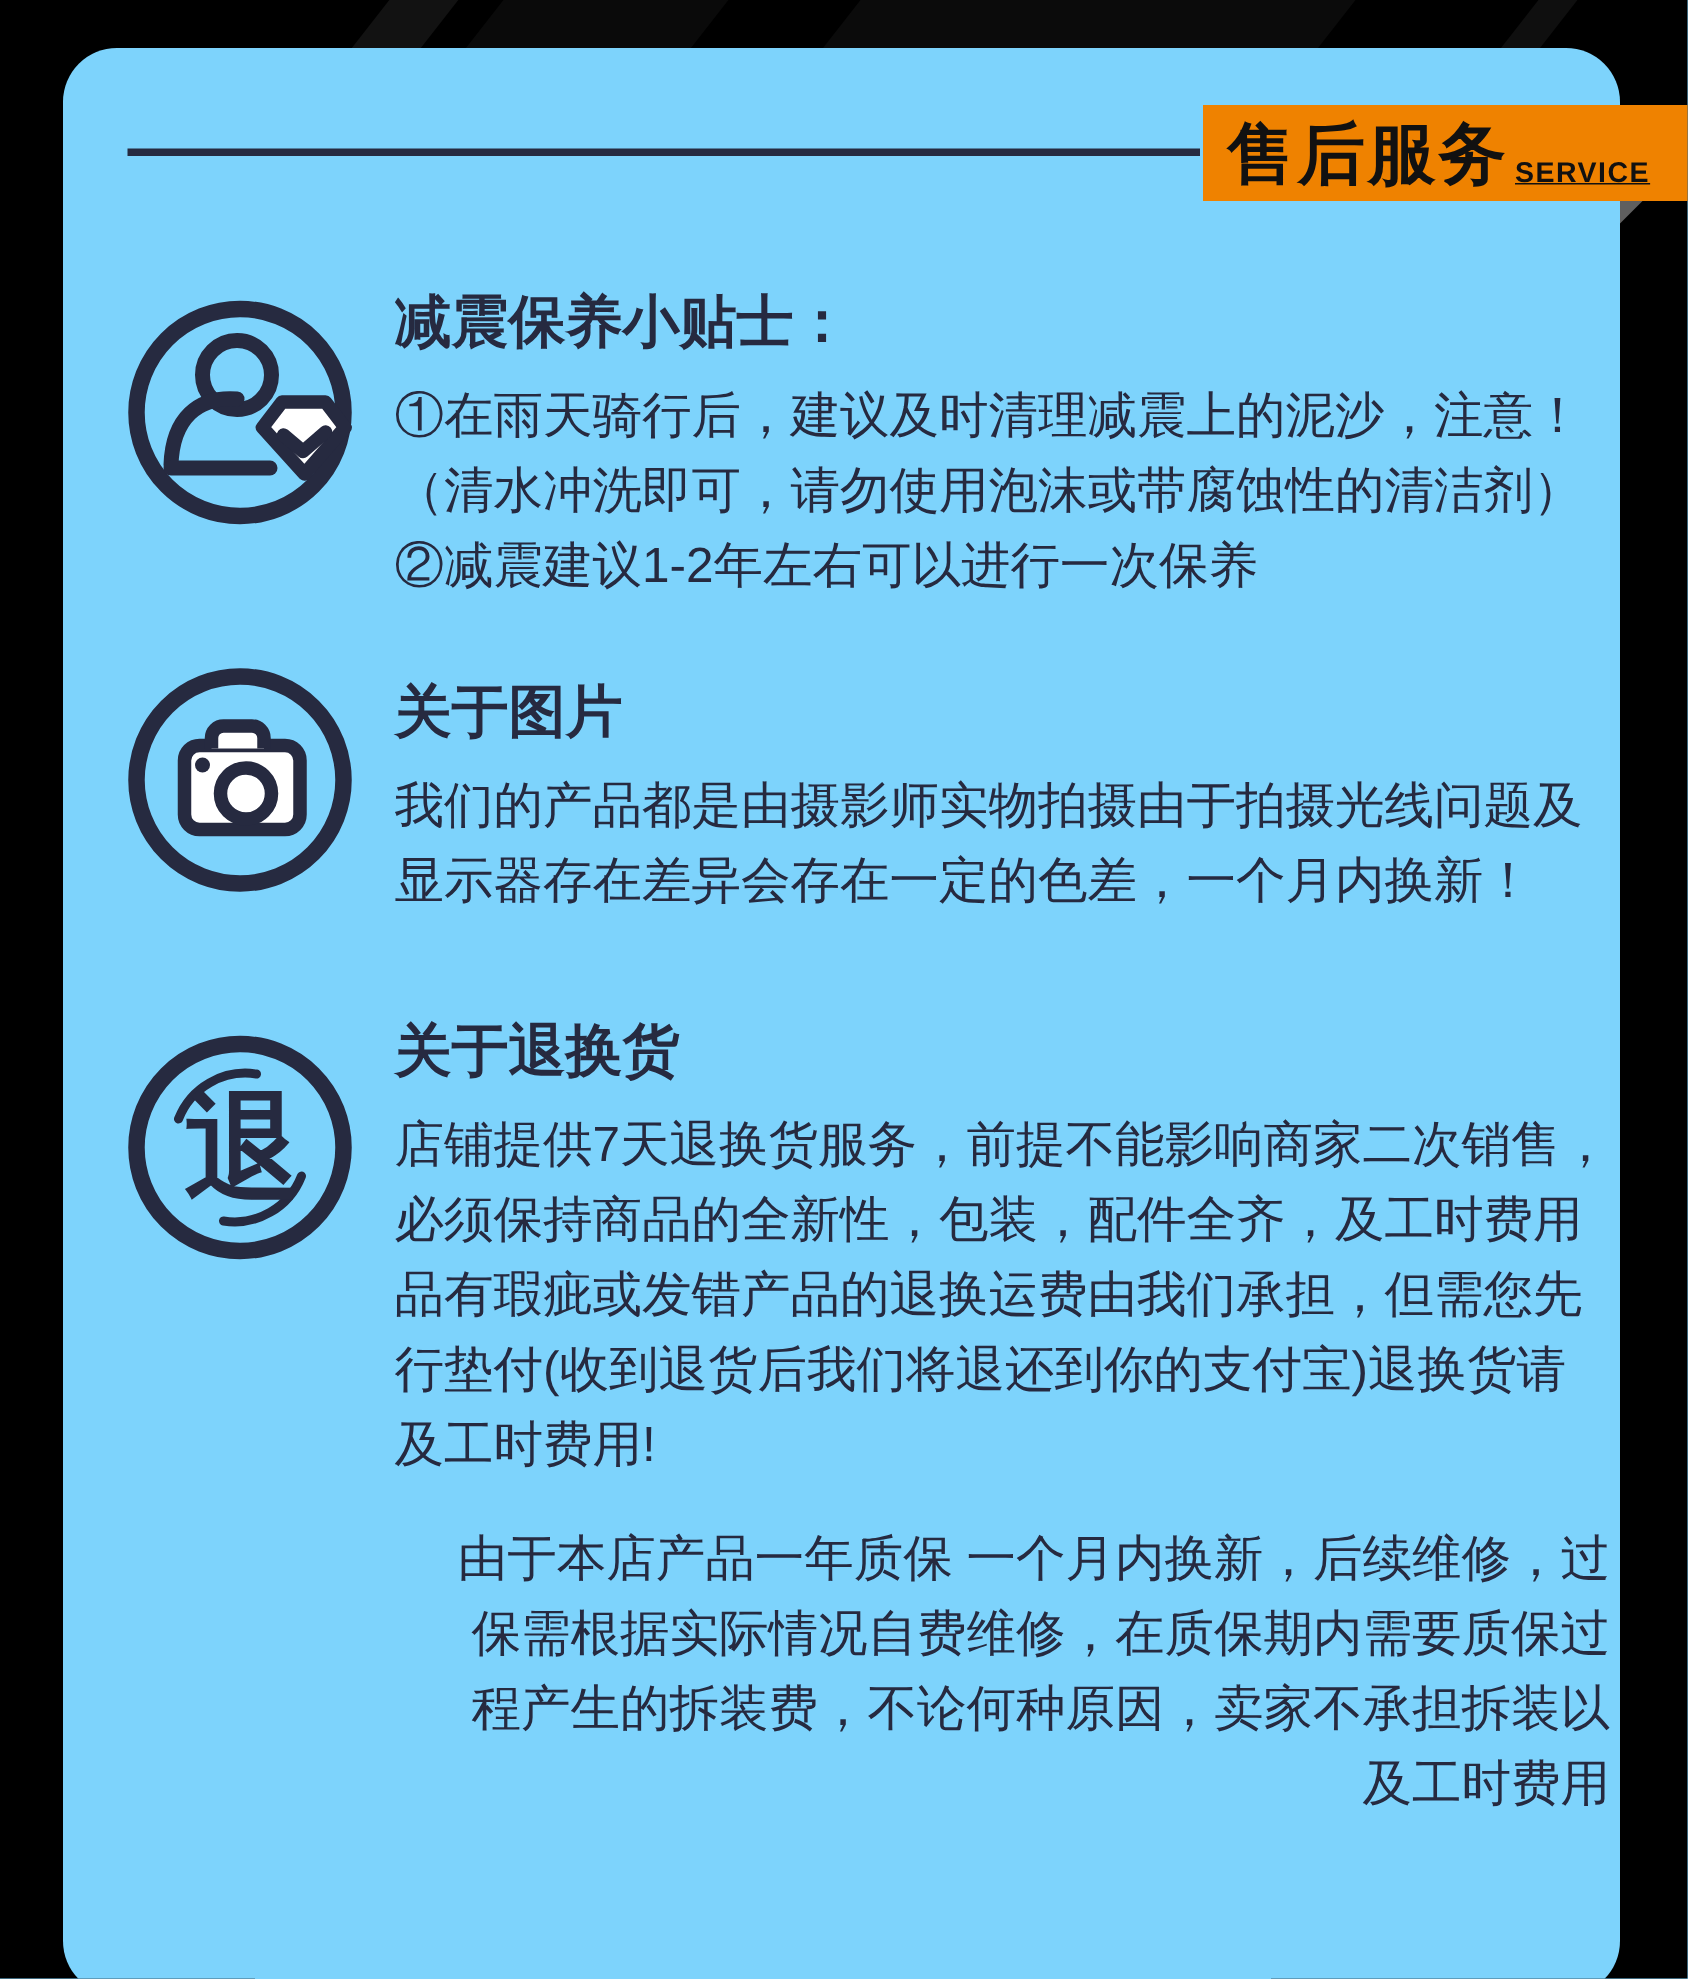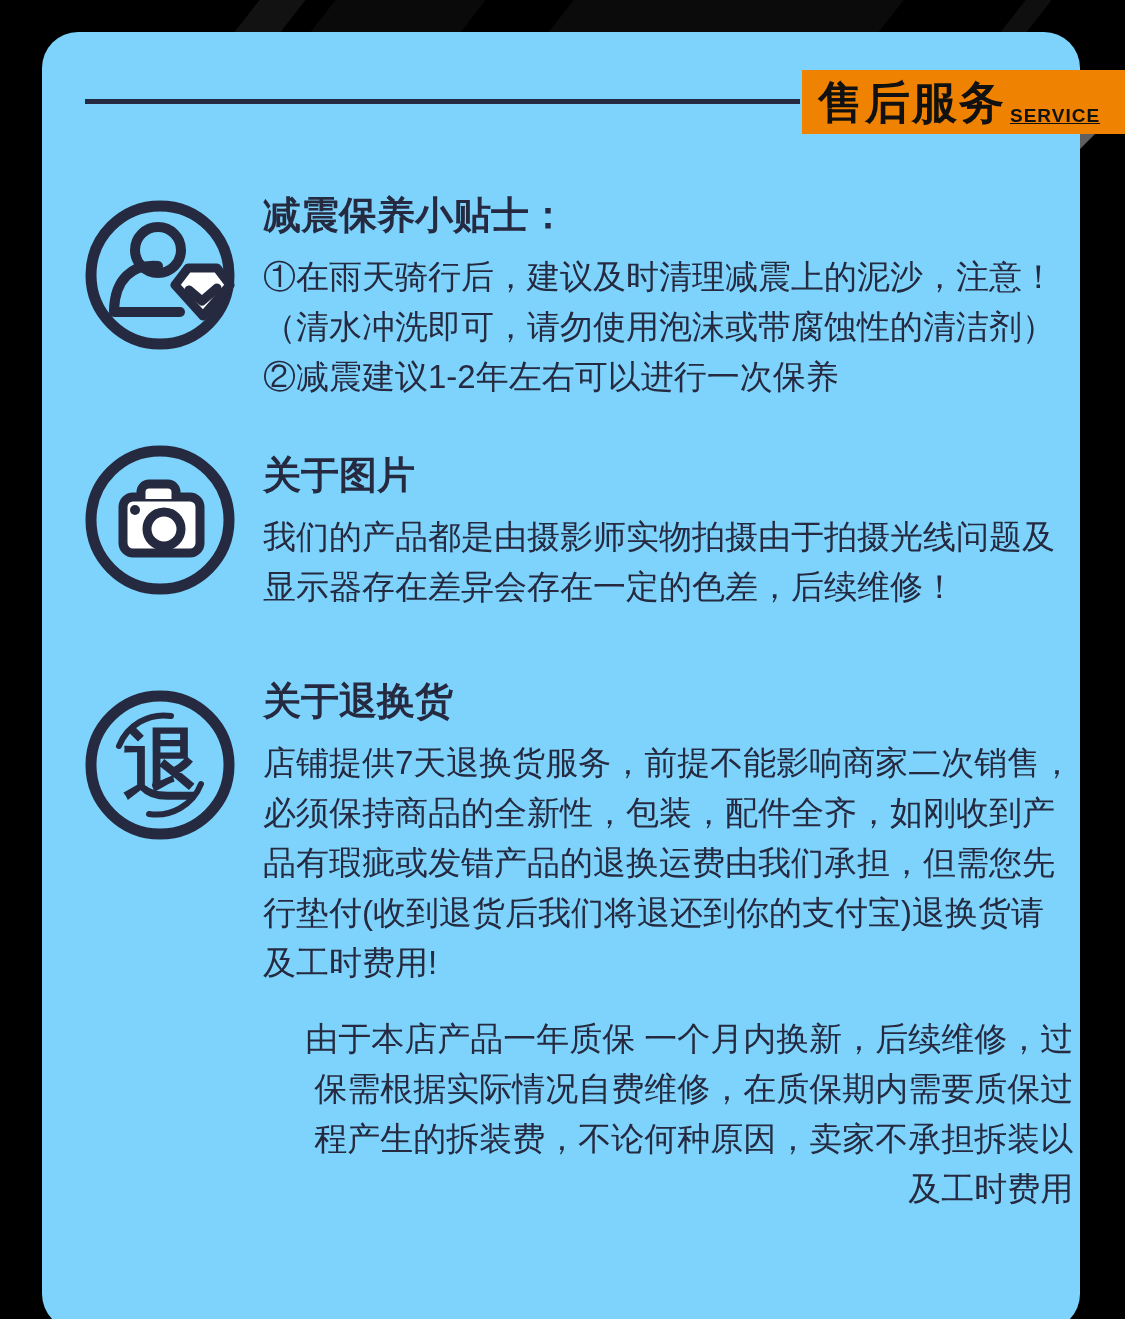--- a/index.html
+++ b/index.html
@@ -96,38 +96,38 @@
         <circle cx="75" cy="75" r="69" stroke="#262A40" stroke-width="11"></circle>
         <rect x="38" y="52" width="77" height="56" rx="10" fill="#fff" stroke="#262A40" stroke-width="9"></rect>
         <path d="M56 54 v-7 a8 8 0 0 1 8 -8 h19 a8 8 0 0 1 8 8 v7" fill="#fff" stroke="#262A40" stroke-width="9"></path>
         <circle cx="79" cy="84" r="17" fill="#fff" stroke="#262A40" stroke-width="9"></circle>
         <circle cx="50" cy="65" r="5" fill="#262A40"></circle>
       </svg>
     </div>
     <div class="text-col">
       <div class="sec-title">关于图片</div>
       <div class="sec-line">我们的产品都是由摄影师实物拍摄由于拍摄光线问题及</div>
-      <div class="sec-line">显示器存在差异会存在一定的色差，后续维修！</div>
+      <div class="sec-line">显示器存在差异会存在一定的色差，一个月内换新！</div>
     </div>
   </div>
 
   <div class="section sec-3">
     <div class="icon-wrap">
       <svg width="150" height="150" viewBox="0 0 150 150" fill="none">
         <circle cx="75" cy="75" r="69" stroke="#262A40" stroke-width="11"></circle>
         <path d="M34 56 A48 48 0 0 1 86 26" stroke="#262A40" stroke-width="6" stroke-linecap="round"></path>
         <path d="M116 94 A48 48 0 0 1 64 124" stroke="#262A40" stroke-width="6" stroke-linecap="round"></path>
         <text x="77" y="102" text-anchor="middle" font-size="78" font-weight="bold" fill="#262A40" font-family="Liberation Sans, sans-serif">退</text>
       </svg>
     </div>
     <div class="text-col">
       <div class="sec-title">关于退换货</div>
       <div class="para1">
         <div class="sec-line">店铺提供7天退换货服务，前提不能影响商家二次销售，</div>
-        <div class="sec-line">必须保持商品的全新性，包装，配件全齐，如刚收到产</div>
+        <div class="sec-line">必须保持商品的全新性，包装，配件全齐，及工时费用</div>
         <div class="sec-line">品有瑕疵或发错产品的退换运费由我们承担，但需您先</div>
         <div class="sec-line">行垫付(收到退货后我们将退还到你的支付宝)退换货请</div>
         <div class="sec-line">及工时费用!</div>
       </div>
       <div class="para2">
         <div class="sec-line">由于本店产品一年质保 一个月内换新，后续维修，过</div>
         <div class="sec-line">保需根据实际情况自费维修，在质保期内需要质保过</div>
         <div class="sec-line">程产生的拆装费，不论何种原因，卖家不承担拆装以</div>
         <div class="sec-line">及工时费用</div>
       </div>

